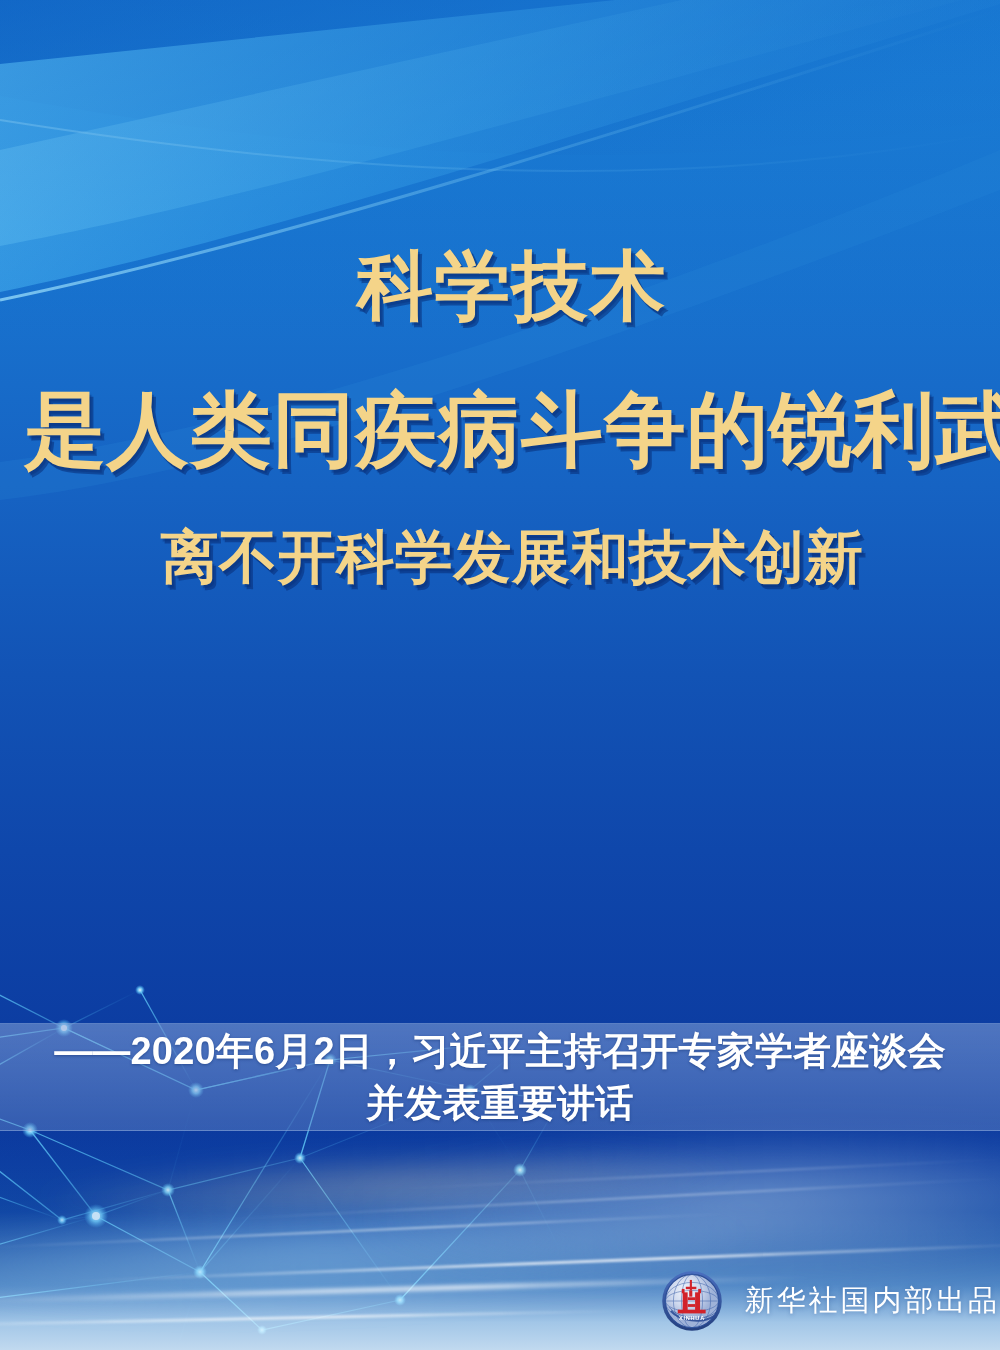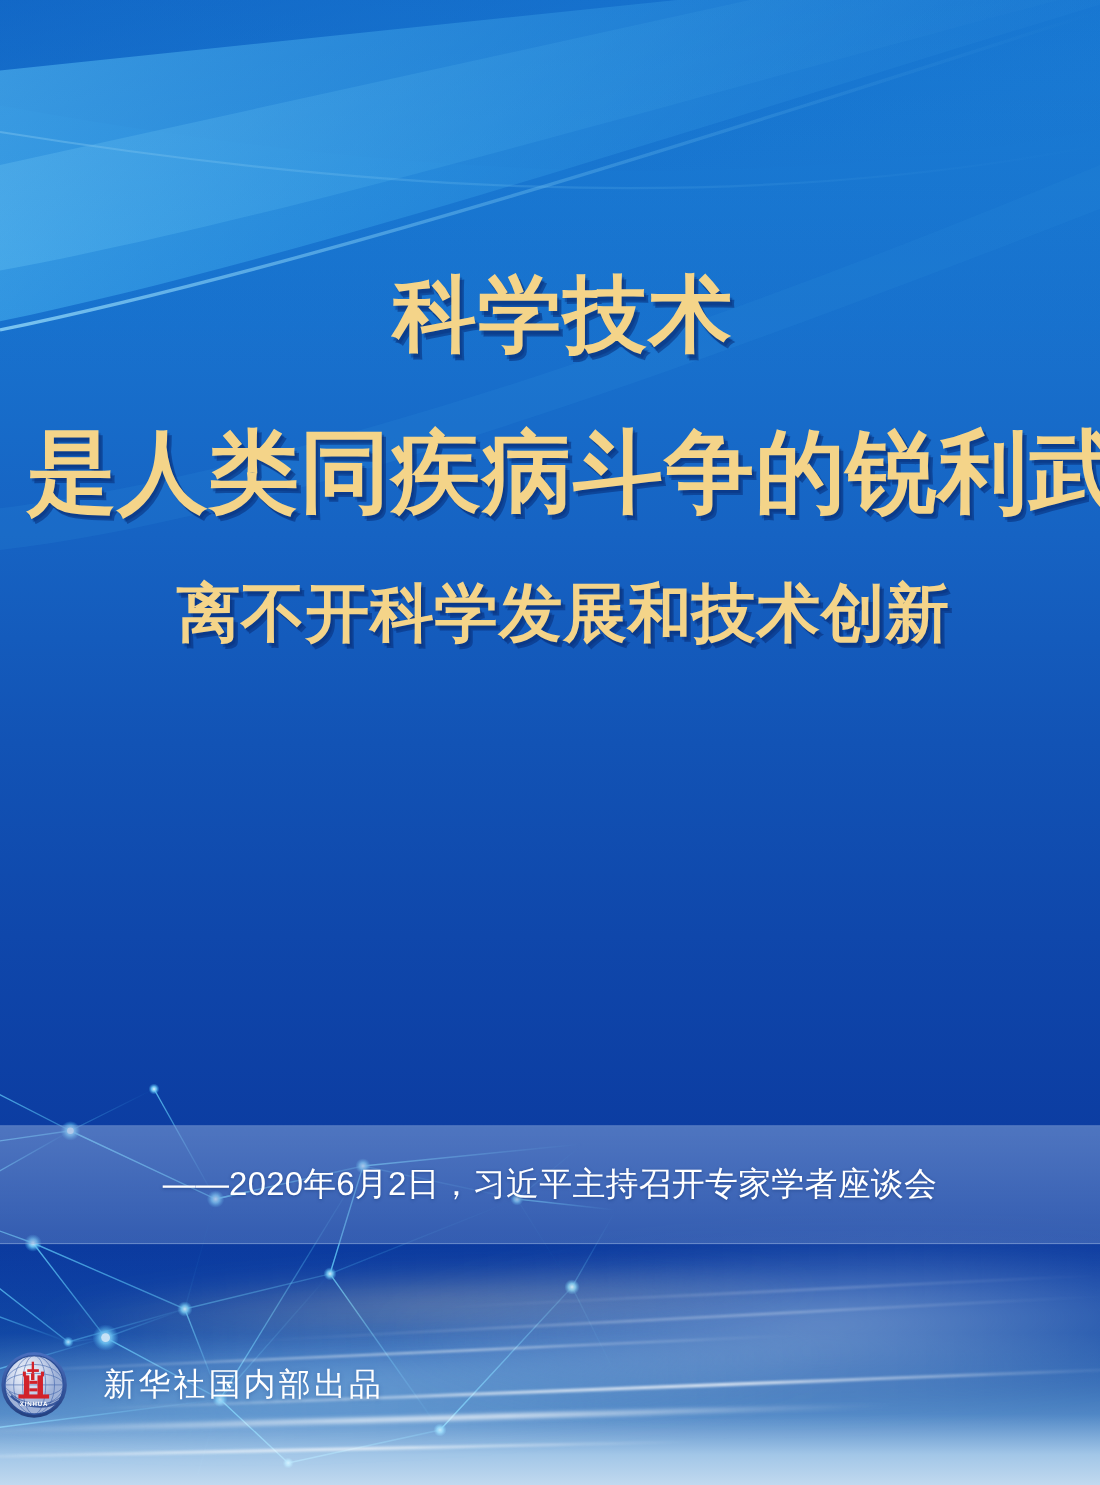--- a/index.html
+++ b/index.html
@@ -88,30 +88,30 @@
 
   
   .attrib-band{
     position:absolute;left:0;top:1023px;width:1000px;height:106px;
     background:linear-gradient(180deg, rgba(133,163,216,.55) 0%, rgba(120,152,210,.48) 55%, rgba(108,142,203,.42) 100%);
     border-top:1px solid rgba(190,210,240,.28);
     border-bottom:1px solid rgba(190,210,240,.20);
     display:flex;flex-direction:column;align-items:center;justify-content:center;
   }
   .attrib-line{
-    color:#ffffff;font-weight:400;font-size:30px;line-height:1.38;
+    color:#ffffff;font-weight:700;font-size:38px;line-height:1.38;
     font-family:"Liberation Sans","DejaVu Sans",sans-serif;
     letter-spacing:.005em;white-space:nowrap;
     text-shadow:0 1px 3px rgba(10,40,100,.45);
   }
 
   
   .footer{
-    position:absolute;left:0;right:0;top:1222px;height:74px;
-    display:flex;align-items:center;justify-content:flex-start;gap:32px;
+    position:absolute;left:0;right:0;top:1264px;height:74px;
+    display:flex;align-items:center;justify-content:flex-end;gap:22px;
   }
   .logo-wrap{width:62px;height:62px;display:block;}
   .footer-text{
     color:#ffffff;font-size:29px;font-weight:400;letter-spacing:.10em;
     font-family:"Liberation Sans","DejaVu Sans",sans-serif;
     text-shadow:0 1px 4px rgba(20,60,130,.35);
     white-space:nowrap;
   }
 </style>
 </head>
@@ -231,20 +231,21 @@
   </div>
 
   <div class="headline">
     <div class="hline l1">科学技术</div>
     <div class="hline l2">是人类同疾病斗争的锐利武器</div>
     <div class="hline l4">离不开科学发展和技术创新</div>
   </div>
 
   <div class="attrib-band">
     <div class="attrib-line">——2020年6月2日，习近平主持召开专家学者座谈会</div>
+    <div class="attrib-line">并发表重要讲话</div>
   </div>
 
   <div class="footer">
     <span class="logo-wrap">
       <svg viewBox="0 0 100 100" width="62" height="62" aria-hidden="true">
         <defs>
           <radialGradient id="glogoBg" cx="38%" cy="32%">
             <stop offset="0%" stop-color="#f3f6fc"></stop>
             <stop offset="55%" stop-color="#cfd9ee"></stop>
             <stop offset="100%" stop-color="#9fb2d8"></stop>

